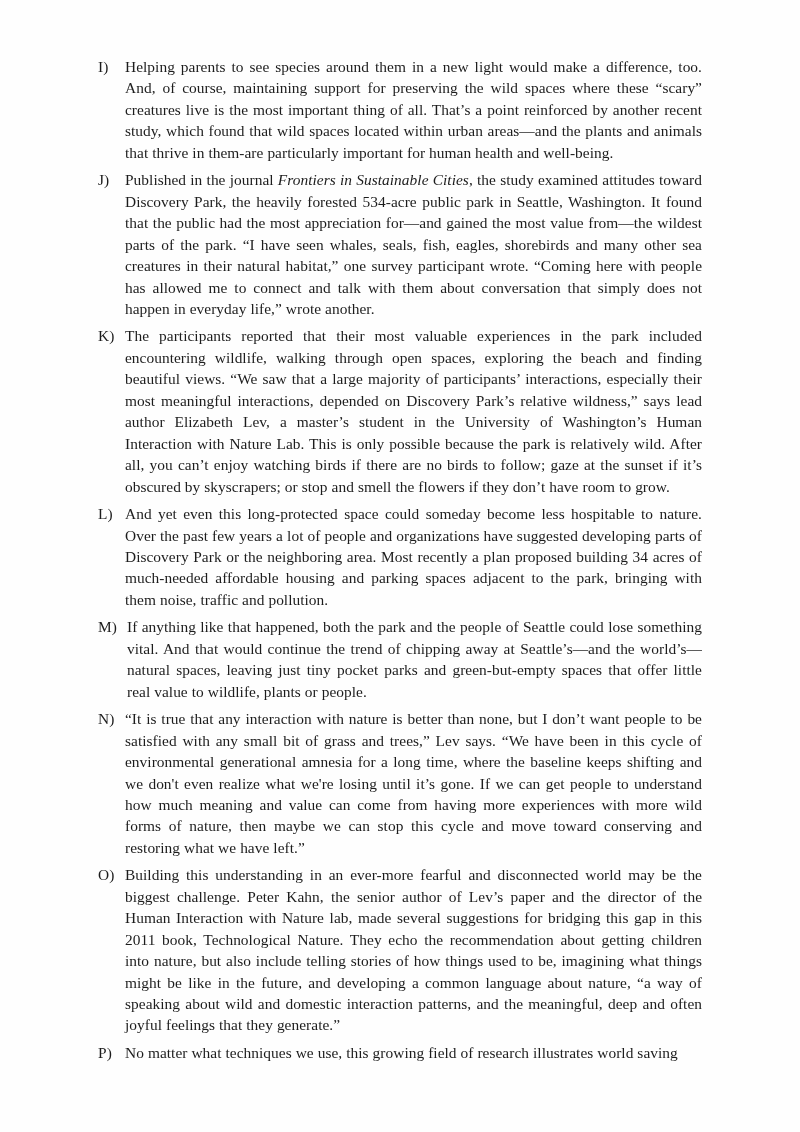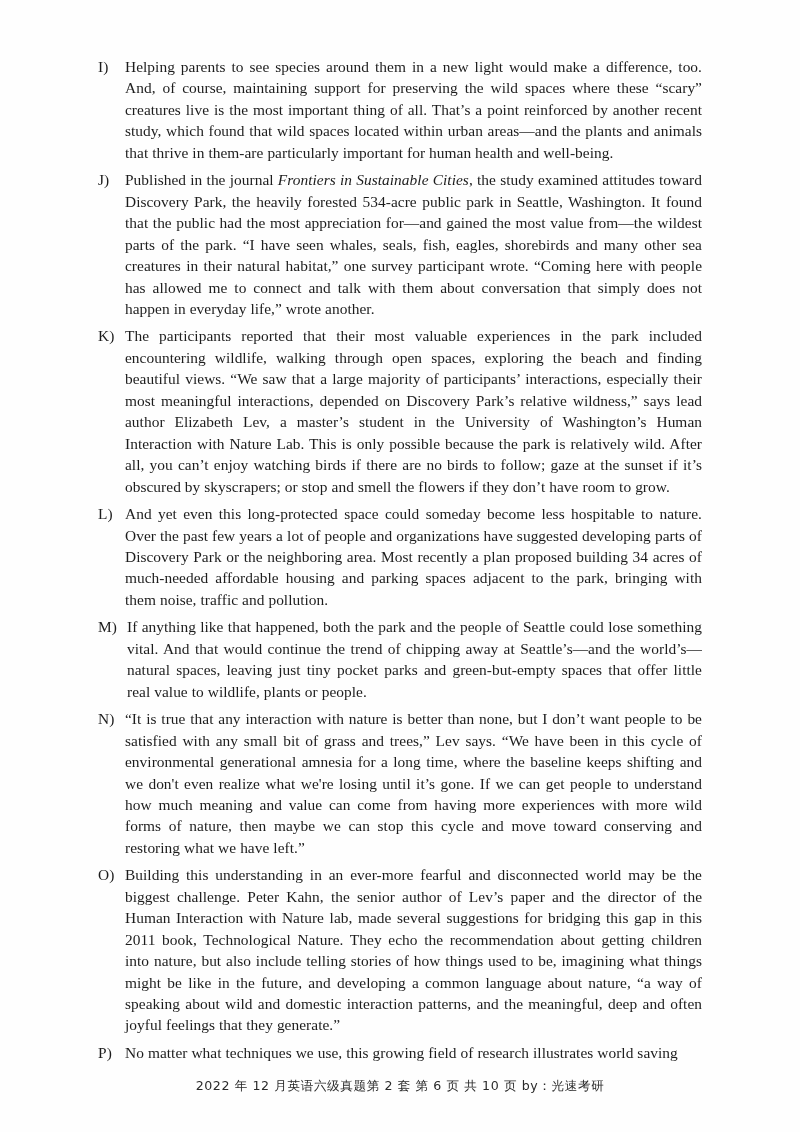--- a/index.html
+++ b/index.html
@@ -119,17 +119,14 @@
       <span class="ptext"><span>Building this understanding in an ever-more fearful and disconnected world may be the biggest challenge. Peter Kahn, the senior author of Lev’s paper and the director of the Human Interaction with Nature lab, made several suggestions for bridging this gap in this 2011 book, Technological Nature. They echo the recommendation about getting children into nature, but also include telling stories of how things used to be, imagining what things might be like in the future, and developing a common language about nature, “a way of speaking about wild and domestic interaction patterns, and the meaningful, deep and often joyful feelings that they generate.”</span></span>
     </div>
 
     <div class="para">
       <span class="marker">P)</span>
       <span class="ptext"><span>No matter what techniques we use, this growing field of research illustrates world saving</span></span>
     </div>
 
   </div>
 
-  <div class="footer">
-    <span class="cjk">2022 年 12 月英语六级真题第 2 套  第  6  页  共  10  页  by：光速考研</span>
-  </div>
 
 </div>
 
 </body></html>

